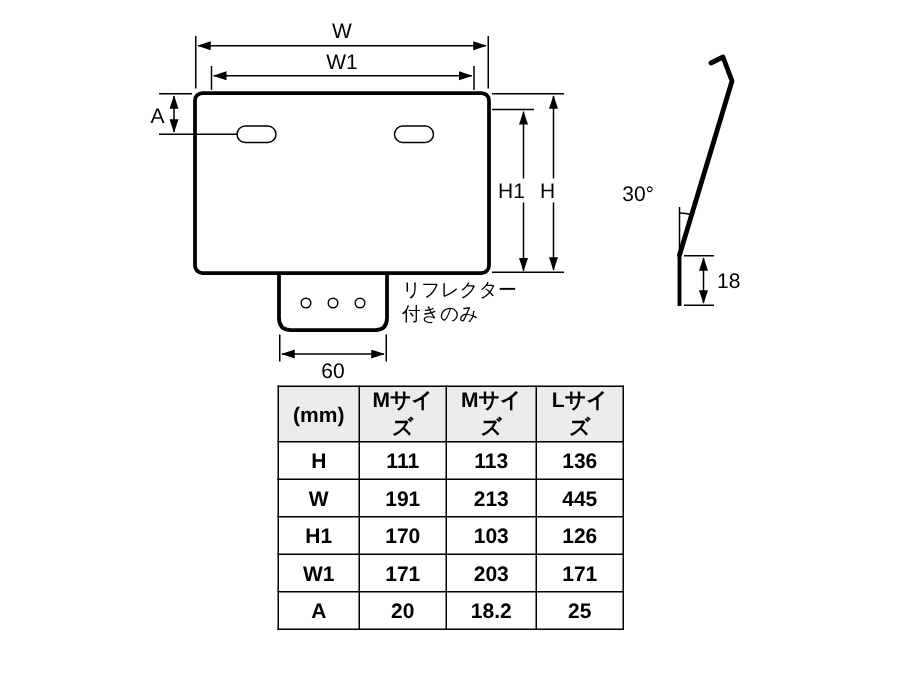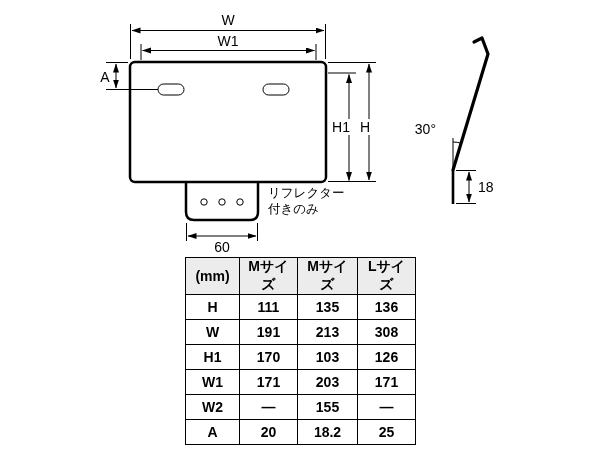--- a/index.html
+++ b/index.html
@@ -150,48 +150,42 @@
         <th>(mm)</th>
         <th>Mサイズ</th>
         <th>Mサイズ</th>
         <th>Lサイズ</th>
       </tr>
     </thead>
     <tbody>
       <tr>
         <th>H</th>
         <td>111</td>
-        <td>135</td>
+        <td>113</td>
         <td>136</td>
       </tr>
       <tr>
         <th>W</th>
         <td>191</td>
         <td>213</td>
-        <td>308</td>
+        <td>445</td>
       </tr>
       <tr>
         <th>H1</th>
         <td>170</td>
         <td>103</td>
         <td>126</td>
       </tr>
       <tr>
         <th>W1</th>
         <td>171</td>
         <td>203</td>
         <td>171</td>
       </tr>
       <tr>
-        <th>W2</th>
-        <td>—</td>
-        <td>155</td>
-        <td>—</td>
-      </tr>
-      <tr>
         <th>A</th>
         <td>20</td>
         <td>18.2</td>
         <td>25</td>
       </tr>
     </tbody>
   </table>
 
 </div>
 

